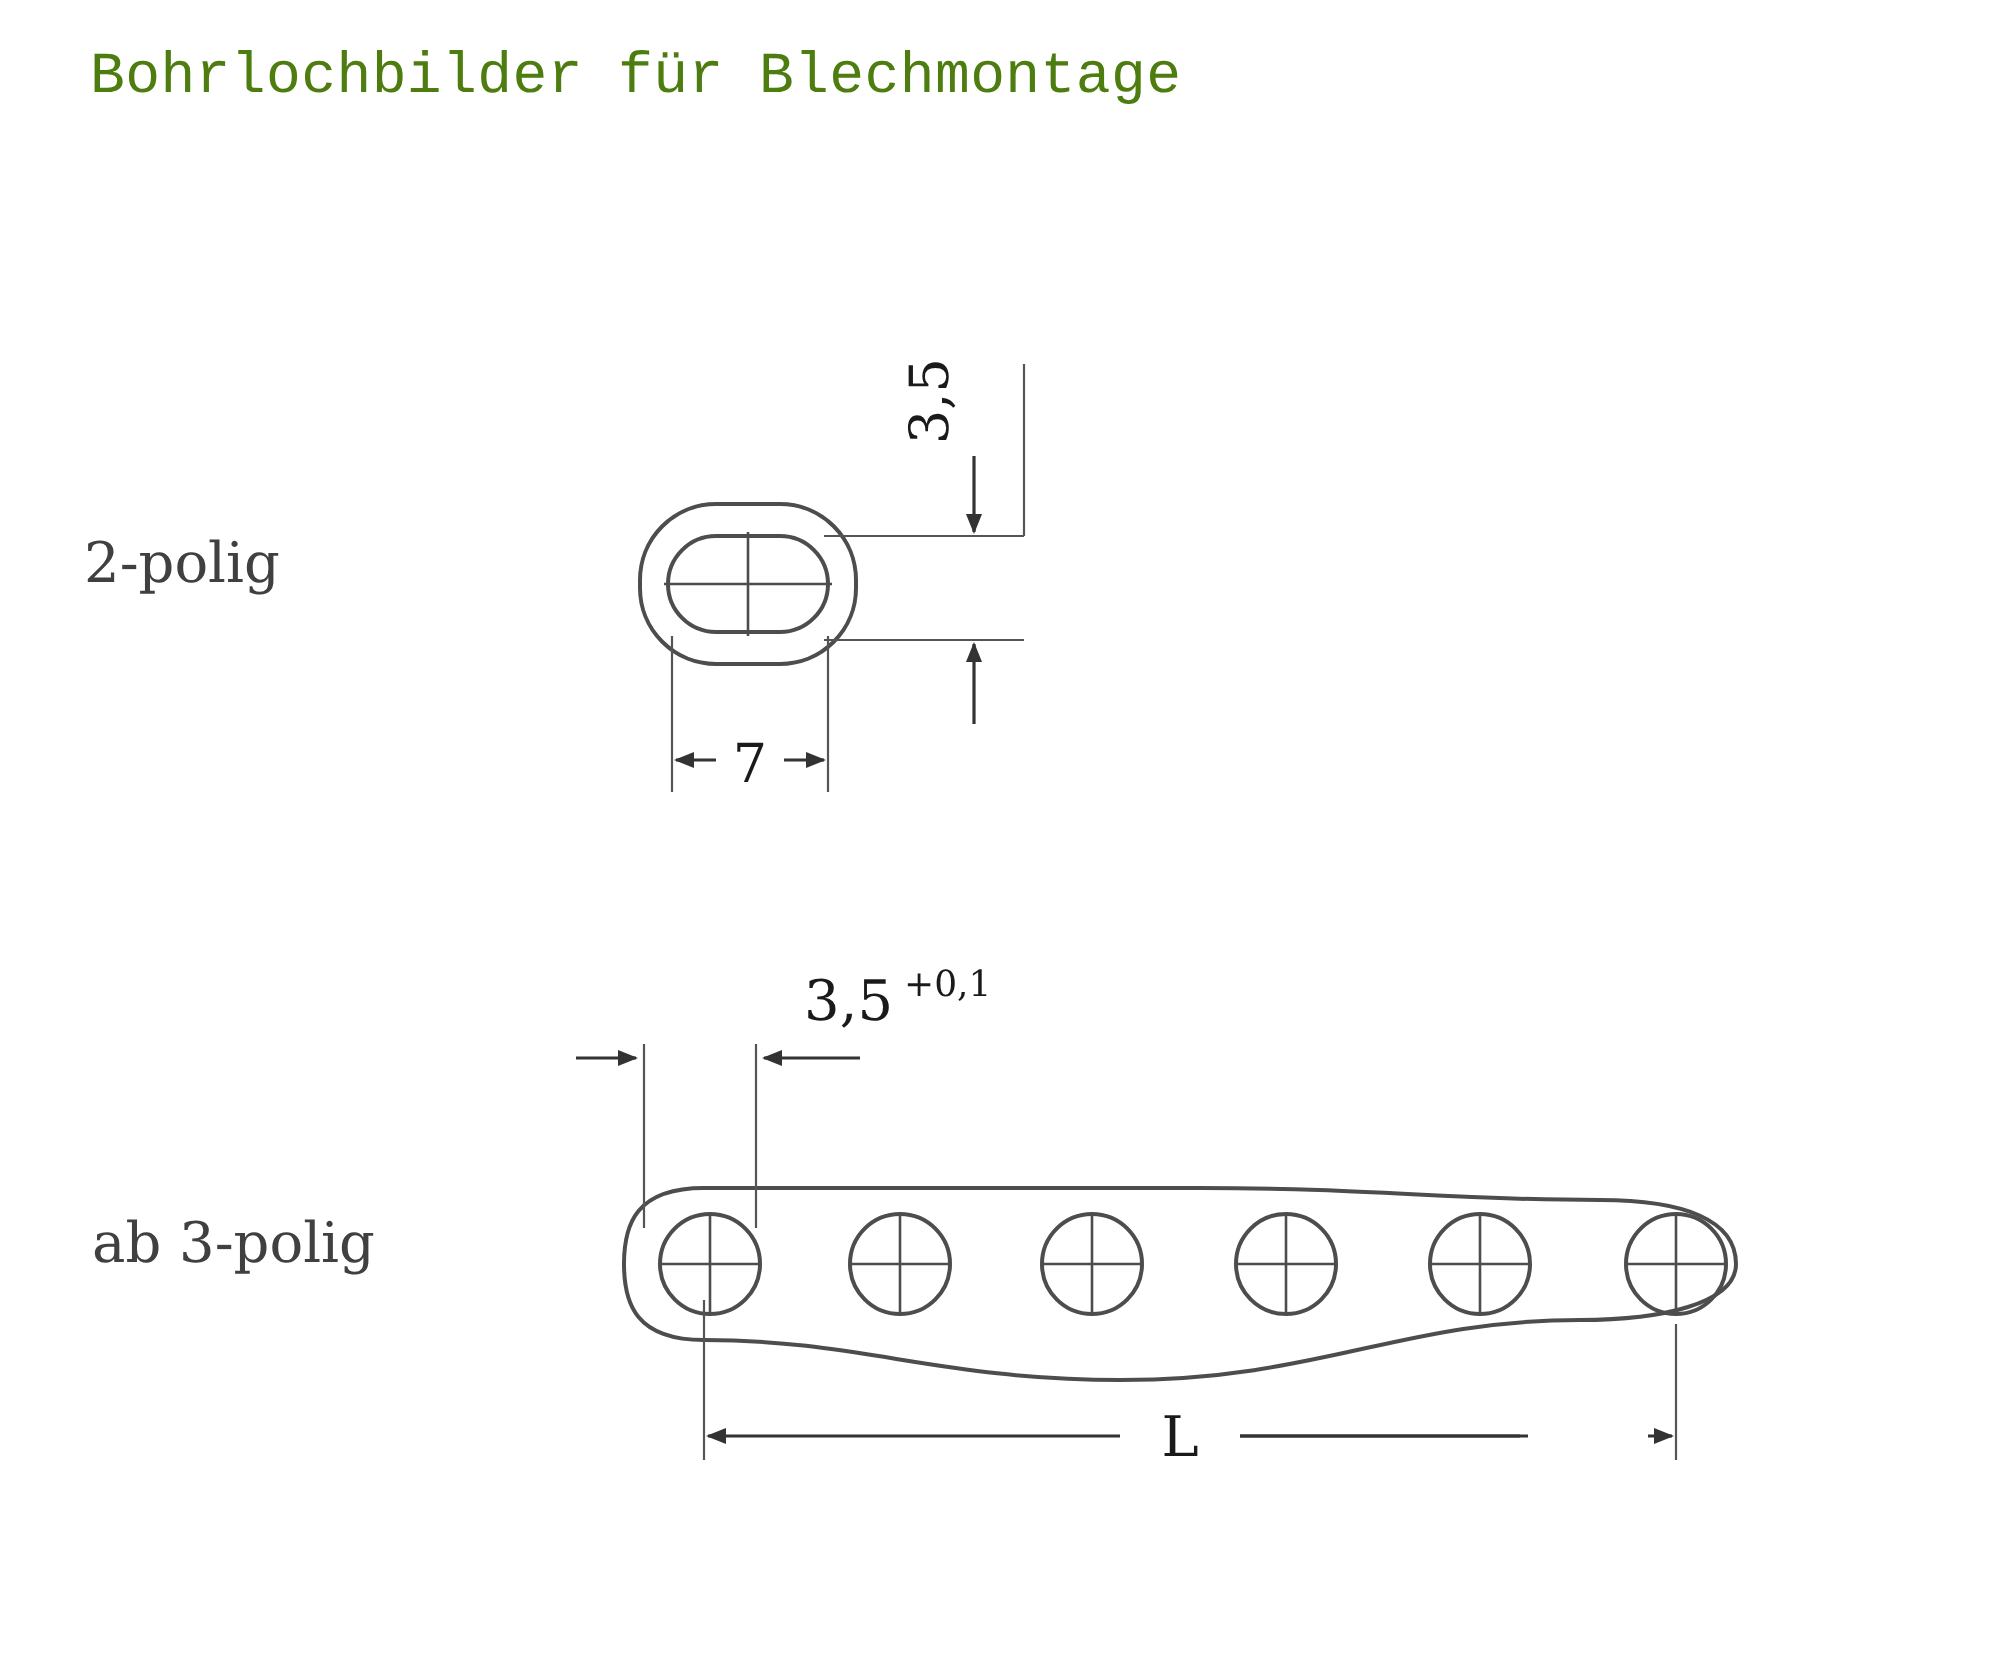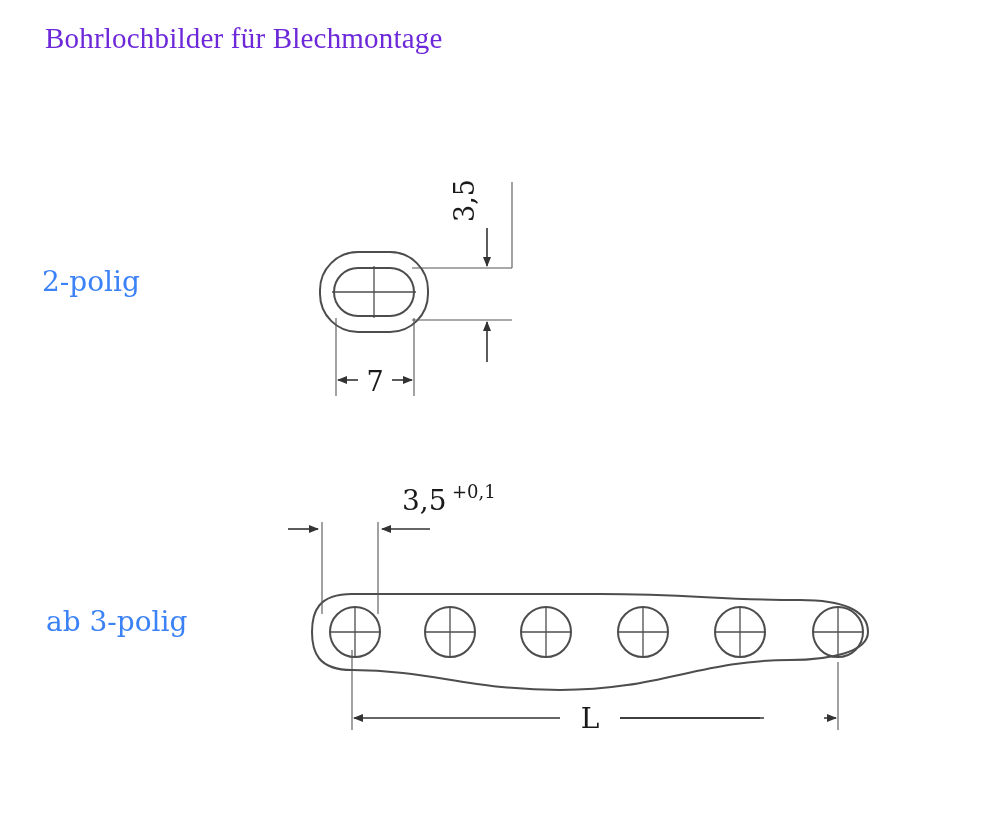--- a/index.html
+++ b/index.html
@@ -19,30 +19,30 @@
     position: absolute;
     left: 0; top: 0;
     width: 1000px;
     height: 831px;
   }
   .title {
     position: absolute;
     left: 45px;
     top: 22px;
     font-size: 29px;
-    font-family: Liberation Serif, serif;
-    color: #6d28d9;
+    font-family: Liberation Mono, monospace;
+    color: #4d7c0f;
     letter-spacing: 0.2px;
     white-space: nowrap;
   }
   .row-label {
     position: absolute;
     font-size: 28px;
     font-family: "DejaVu Serif", serif;
-    color: #3b82f6;
+    color: #404040;
     white-space: nowrap;
   }
   #label-2polig {
     left: 42px;
     top: 265px;
   }
   #label-3polig {
     left: 46px;
     top: 605px;
   }

